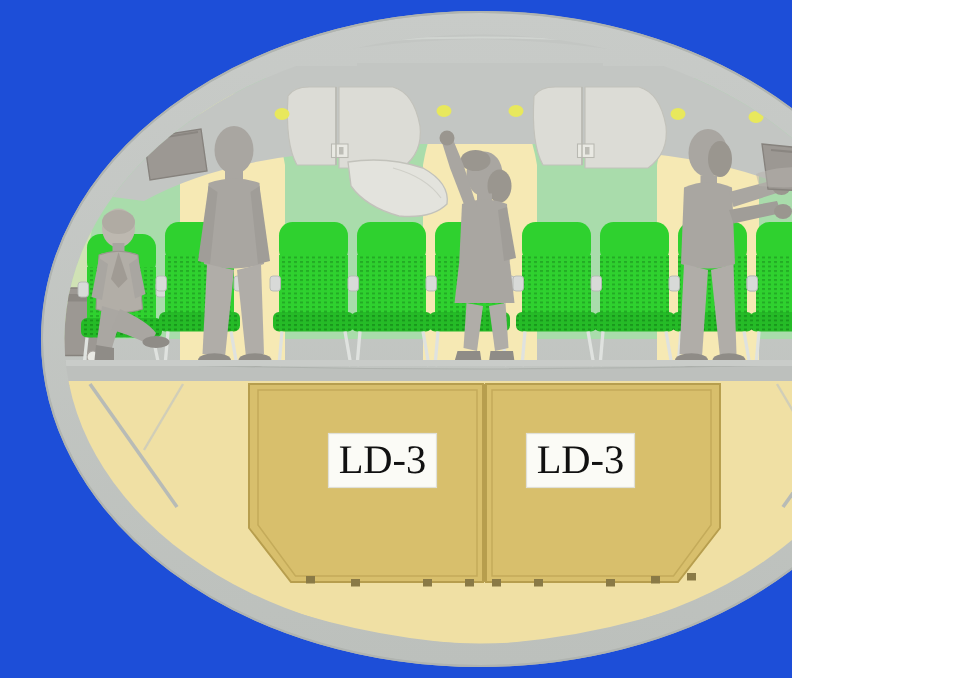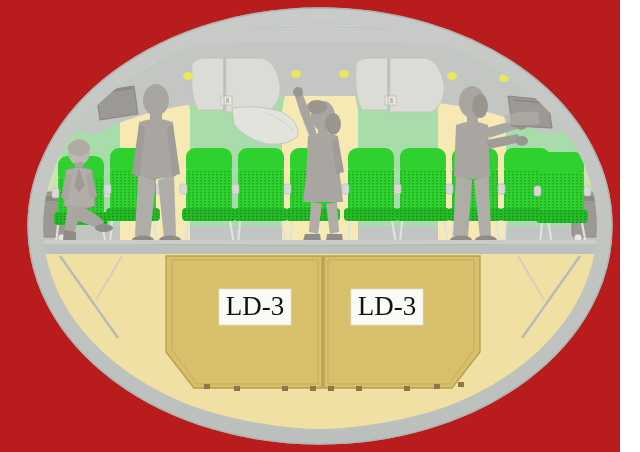--- a/index.html
+++ b/index.html
@@ -4,23 +4,23 @@
 <title>Aircraft Cross-Section</title>
 <style>
   html, body {
     margin: 0;
     padding: 0;
     background: #ffffff;
     font-family: "Liberation Sans", sans-serif;
   }
   #stage {
     position: relative;
-    width: 620px;
+    width: 528px;
     height: 452px;
-    background: #b91c1c;
+    background: #1d4ed8;
     overflow: hidden;
   }
   #diagram { display: block; width: 640px; height: 452px; }
   .ld-label-text {
     font-family: "Liberation Serif", serif;
     font-size: 27px;
     fill: #111111;
     font-weight: 400;
   }
 </style>

